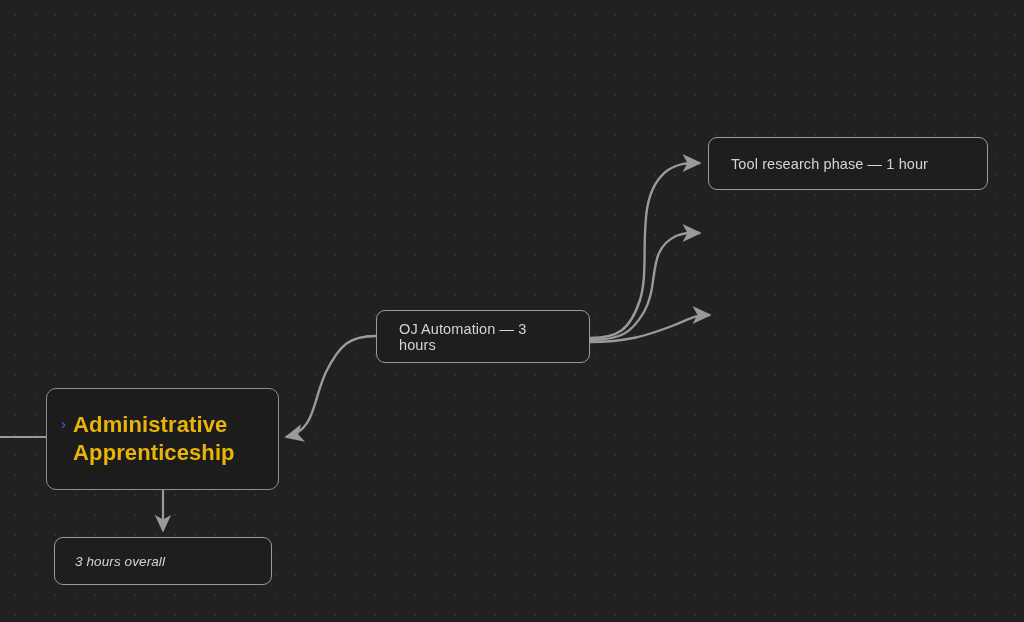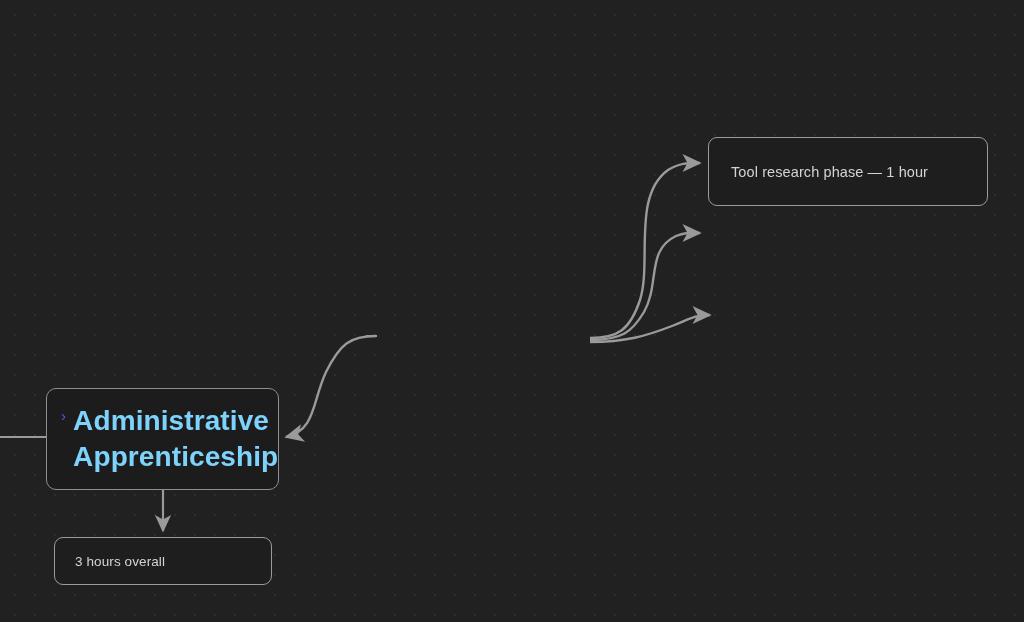--- a/index.html
+++ b/index.html
@@ -53,34 +53,35 @@
     gap: 7px;
   }
   .chevron {
     color: #6b4de6;
     font-size: 15px;
     line-height: 26px;
     font-weight: 400;
     flex: 0 0 auto;
   }
   .root-label {
-    color: #7dd3fc;
-    font-size: 28px;
+    color: #eab308;
+    font-size: 22px;
     font-weight: bold;
     line-height: 1.28;
     letter-spacing: 0.1px;
   }
   .node.small {
     font-size: 14px;
     padding: 12px 20px;
+    font-style: italic;
   }
   #node-root { left: 46px; top: 388px; width: 233px; height: 102px; }
   #node-overall { left: 54px; top: 537px; width: 218px; height: 48px; font-size: 13.5px; }
   #node-oj { left: 376px; top: 310px; width: 214px; height: 53px; }
-  #node-tool { left: 708px; top: 137px; width: 280px; height: 69px; align-items: center; }
+  #node-tool { left: 708px; top: 137px; width: 280px; height: 53px; align-items: center; }
   #node-learn { left: 708px; top: 210px; width: 280px; height: 48px; }
   #node-profile { left: 718px; top: 293px; width: 258px; height: 43px; }
 </style>
 </head>
 <body>
 
 <div id="canvas">
 
   <svg id="edges" viewBox="0 0 1024 622" xmlns="http://www.w3.org/2000/svg">
     <defs>
@@ -114,20 +115,23 @@
     <div class="root-inner">
       <span class="chevron">›</span>
       <span class="root-label">Administrative Apprenticeship</span>
     </div>
   </div>
 
   <div class="node small" id="node-overall">
     <span>3 hours overall</span>
   </div>
 
+  <div class="node" id="node-oj">
+    <span>OJ Automation — 3 hours</span>
+  </div>
 
   <div class="node" id="node-tool">
     <span>Tool research phase — 1 hour</span>
   </div>
 
 
 
 </div>
 
 </body></html>

